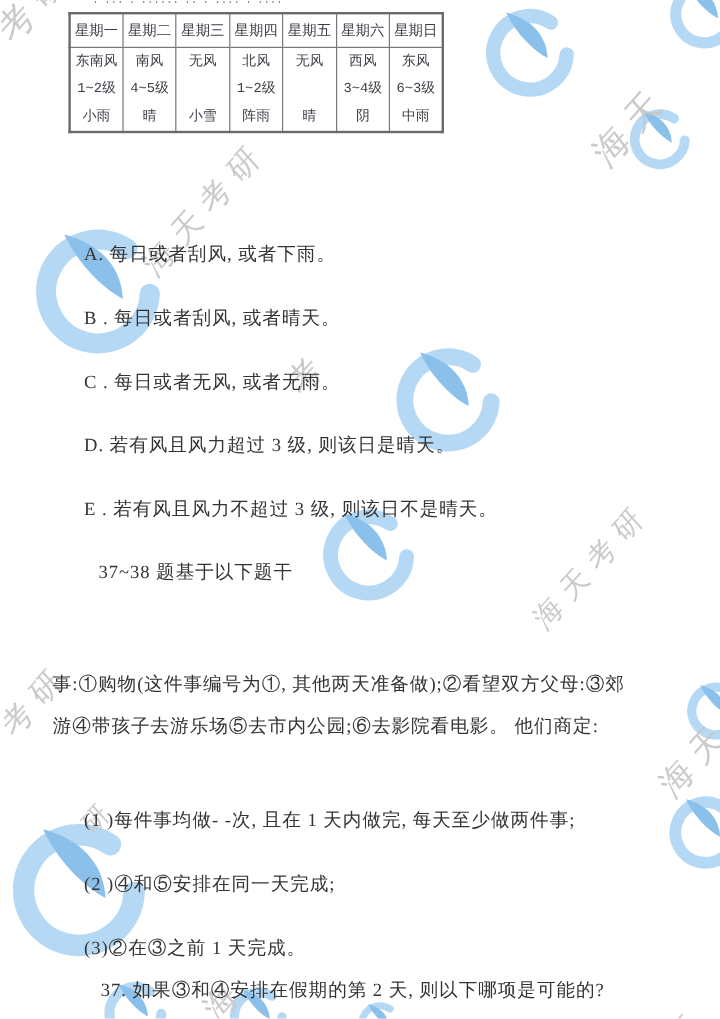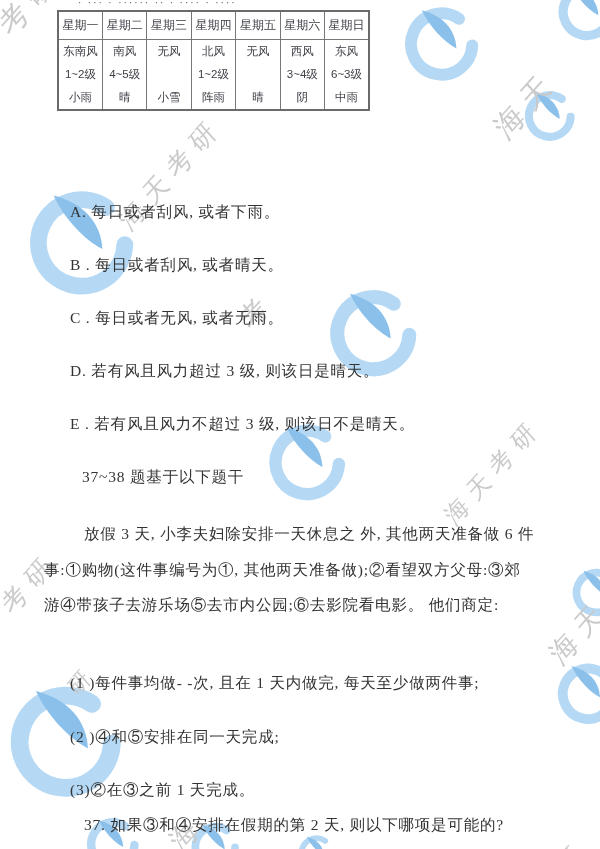--- a/index.html
+++ b/index.html
@@ -10,21 +10,21 @@
   .swirl{position:absolute;transform:rotate(-8deg);}
   .swirl svg{display:block;width:100%;height:100%;}
   .wscript{position:absolute;color:#c8c8c8;font-family:"DejaVu Serif",serif;
            white-space:nowrap;letter-spacing:9px;transform-origin:left top;
            transform:rotate(-48deg) skewX(-6deg);opacity:.95;}
   
   .content{position:absolute;inset:0;z-index:1;}
   .clipped-top{position:absolute;left:78px;top:-3px;height:9px;overflow:hidden;
                font-size:10px;color:#4a4a4a;letter-spacing:2px;white-space:nowrap;}
   table.weather{position:absolute;left:57px;top:10px;width:313px;border-collapse:collapse;
-                table-layout:fixed;font-family:Liberation Sans, sans-serif;
+                table-layout:fixed;font-family:Liberation Mono, monospace;
                 color:#3d3d46;}
   table.weather th,table.weather td{border:1px solid #777;text-align:center;
                 font-weight:normal;padding:0;}
   table.weather{border:2px solid #6a6a6a;}
   table.weather th{height:27px;font-size:12px;}
   table.weather td{height:69px;vertical-align:top;font-size:11.5px;}
   .wline{height:23px;line-height:23px;white-space:nowrap;}
   .line{position:absolute;font-size:15.5px;color:#333;letter-spacing:.8px;
         white-space:nowrap;}
   .stem{left:73px;top:145px;}
@@ -189,21 +189,20 @@
     <div id="options">
         <div class="line opt opt0">A. 每日或者刮风, 或者下雨。</div>
         <div class="line opt opt1">B . 每日或者刮风, 或者晴天。</div>
         <div class="line opt opt2">C . 每日或者无风, 或者无雨。</div>
         <div class="line opt opt3">D. 若有风且风力超过 3 级, 则该日是晴天。</div>
         <div class="line opt opt4">E . 若有风且风力不超过 3 级, 则该日不是晴天。</div>
       </div>
 
     <div class="line note">37~38 题基于以下题干</div>
 
-    <div class="line p1">放假 3 天, 小李夫妇除安排一天休息之 外, 其他两天准备做 6 件</div>
     <div class="line p2">事:①购物(这件事编号为①, 其他两天准备做);②看望双方父母:③郊</div>
     <div class="line p3">游④带孩子去游乐场⑤去市内公园;⑥去影院看电影。 他们商定:</div>
 
     <div id="conditions">
         <div class="line cond c0">(1 )每件事均做- -次, 且在 1 天内做完, 每天至少做两件事;</div>
         <div class="line cond c1">(2 )④和⑤安排在同一天完成;</div>
         <div class="line cond c2">(3)②在③之前 1 天完成。</div>
       </div>
 
     <div class="line q37">37. 如果③和④安排在假期的第 2 天, 则以下哪项是可能的?</div>

